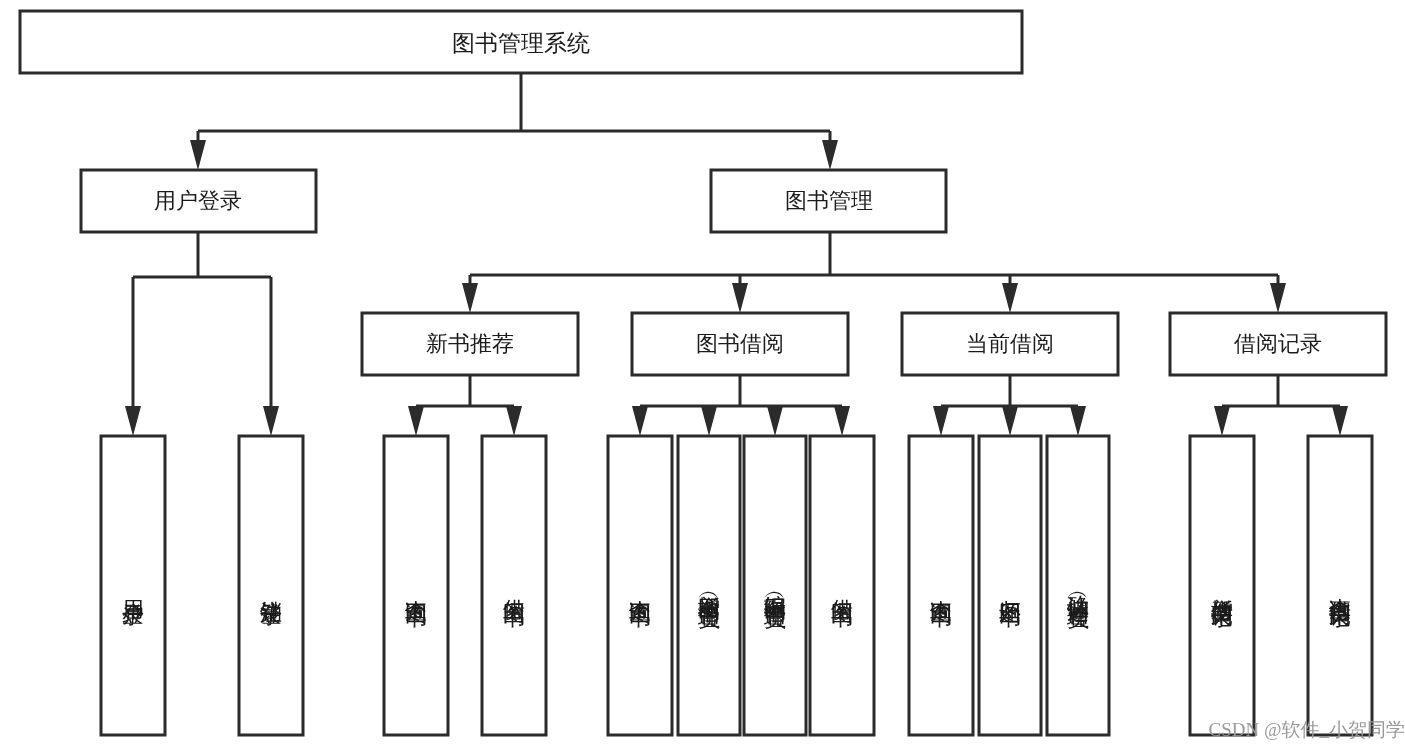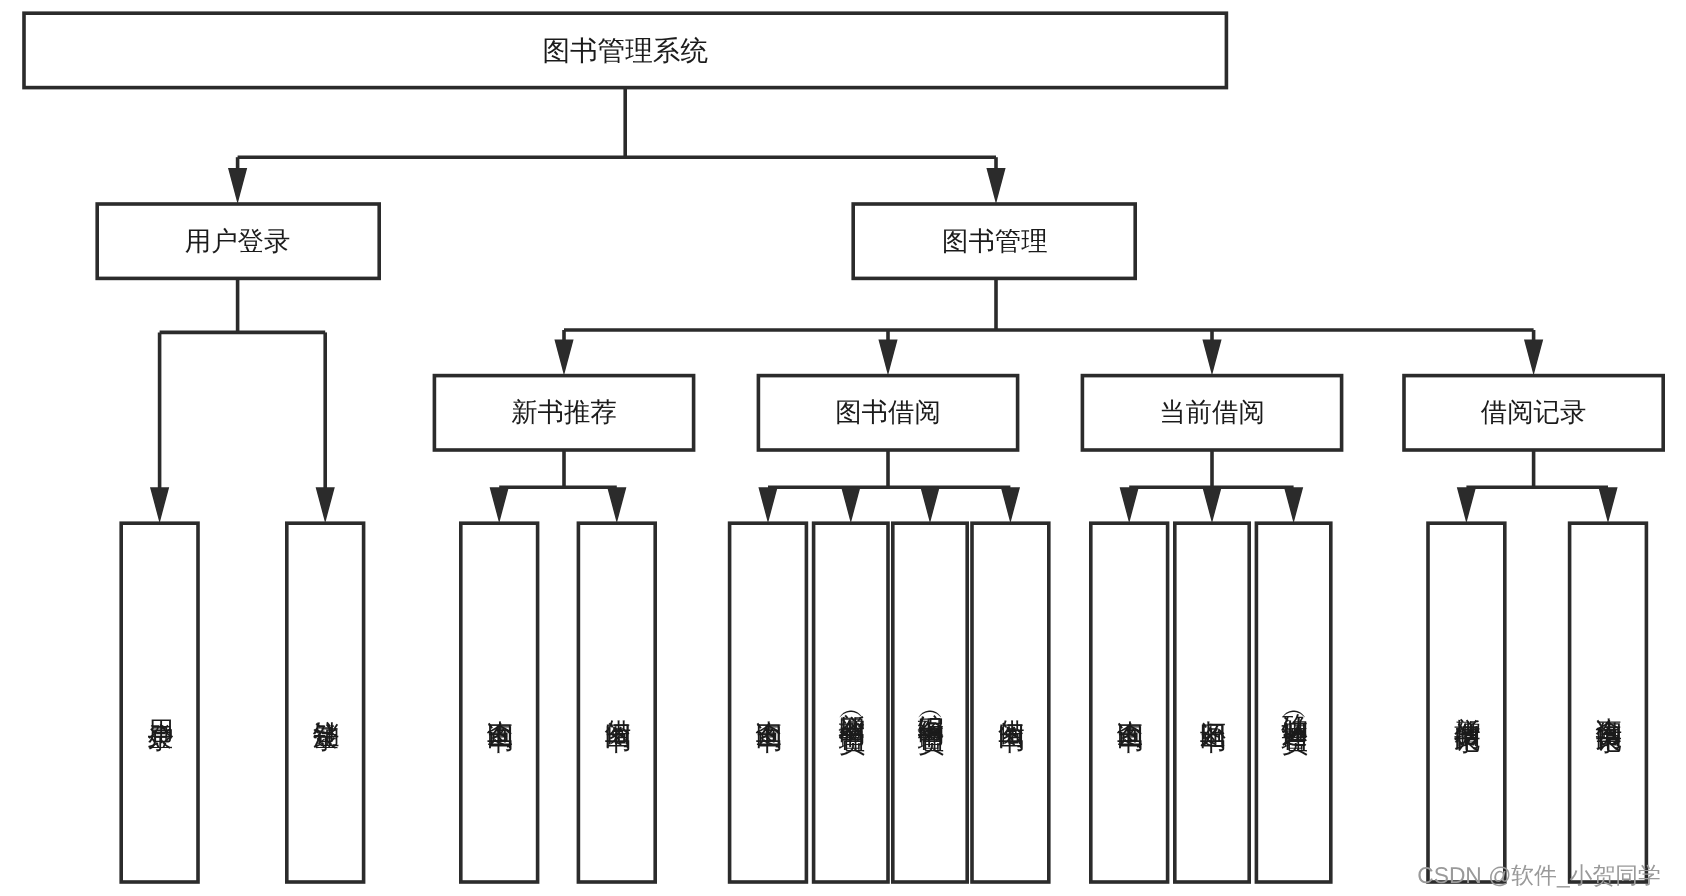--- a/index.html
+++ b/index.html
@@ -51,23 +51,23 @@
     display:flex;
     align-items:center;
     justify-content:center;
     letter-spacing:2px;
     white-space:nowrap;
     pointer-events:none;
     user-select:none;
   }
   .watermark{
     position:absolute;
-    right:21px;
+    right:0;
     bottom:4px;
-    font-family:Liberation Sans, sans-serif;
+    font-family:Liberation Serif, serif;
     font-size:19px;
     color:#9a9a9a;
     white-space:nowrap;
     user-select:none;
   }
 </style>
 </head>
 <body>
 
 <svg id="diagram" viewBox="0 0 1405 747" width="1405" height="747">

